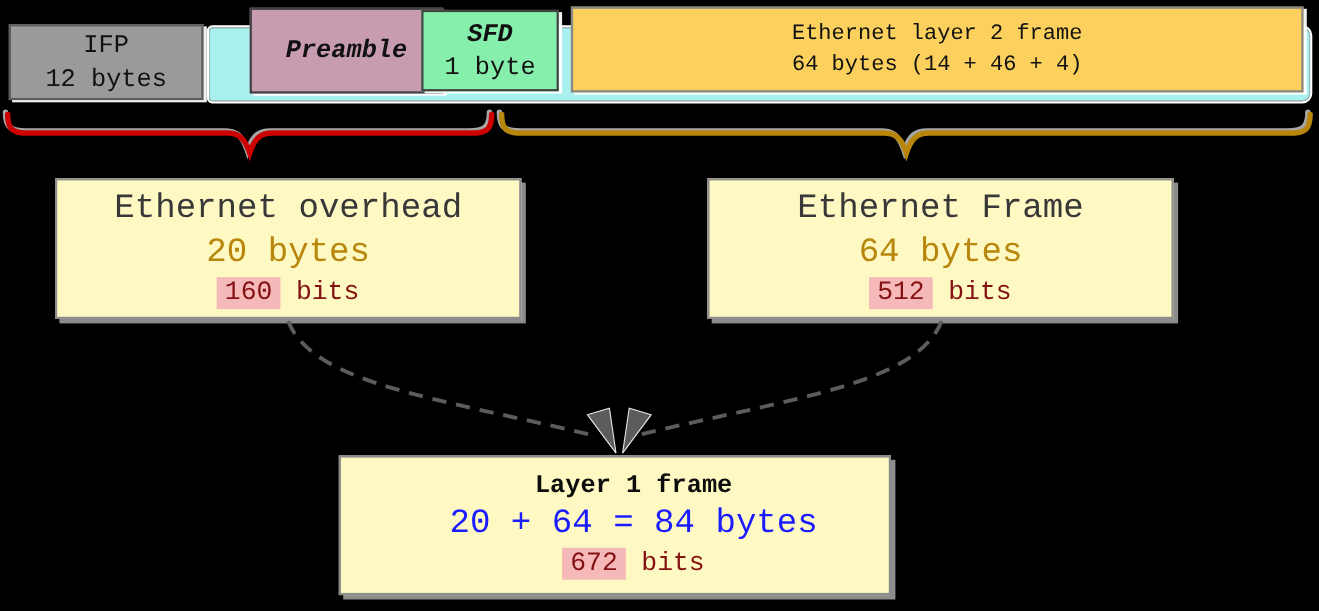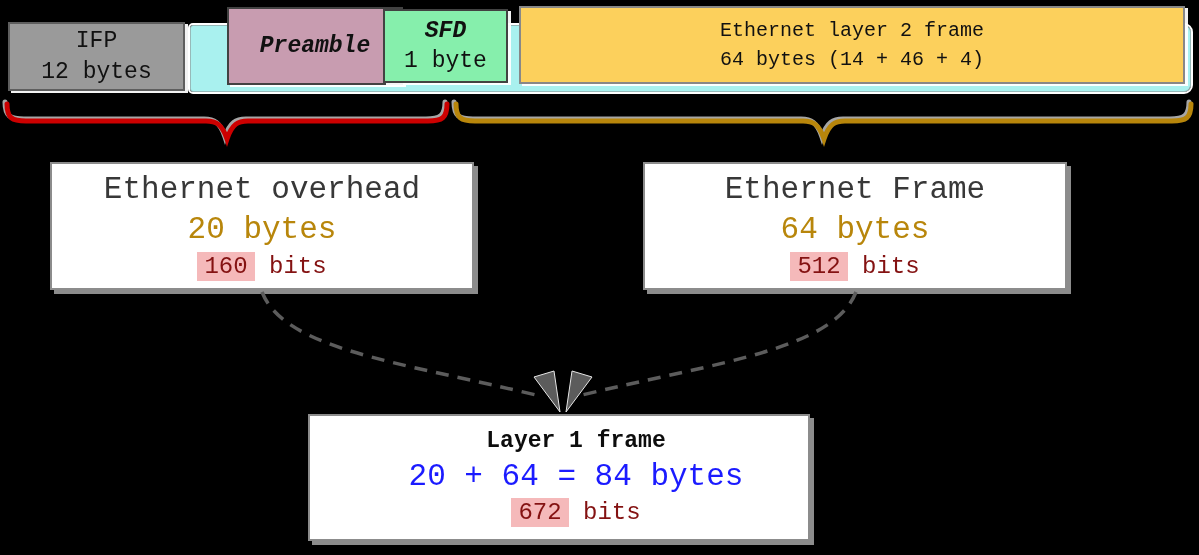--- a/index.html
+++ b/index.html
@@ -21,21 +21,21 @@
   }
   .seg-ifp    {left:8px;  top:22px;width:177px;height:69px;border:2px solid #5e5e5e;font-size:23px;}
   .seg-pre    {left:197px;top:7px; width:176px;height:78px;border:2px solid #424242;font-size:23px;}
   .seg-sfd    {left:383px;top:9px; width:125px;height:74px;border:2px solid #424242;font-size:23px;}
   .seg-l2     {left:519px;top:6px;width:666px;height:78px;border:2px solid #888;   font-size:20px;line-height:1.45;}
   .bold-italic{font-weight:bold;font-style:italic;}
   
   .overlay{left:0;top:0;width:1199px;height:555px;z-index:3;pointer-events:none;}
   
   .sumbox{
-    background:#ffffff;border:2px solid #8c8c8c;z-index:2;
+    background:#fef9c3;border:2px solid #8c8c8c;z-index:2;
     display:flex;flex-direction:column;align-items:center;justify-content:center;
     text-align:center;line-height:1.3;
     box-shadow:4px 4px 0 rgba(255,255,255,.55);
   }
   .box-overhead{left:50px; top:162px;width:424px;height:128px;}
   .box-frame   {left:643px;top:162px;width:424px;height:128px;}
   .box-layer1  {left:308px;top:414px;width:502px;height:127px;padding-left:34px;}
   .sum-title{font-size:31px;color:#383838;}
   .bytes-line{font-size:31px;color:#b8860b;}
   .bits-line{font-size:24px;color:#841212;}

